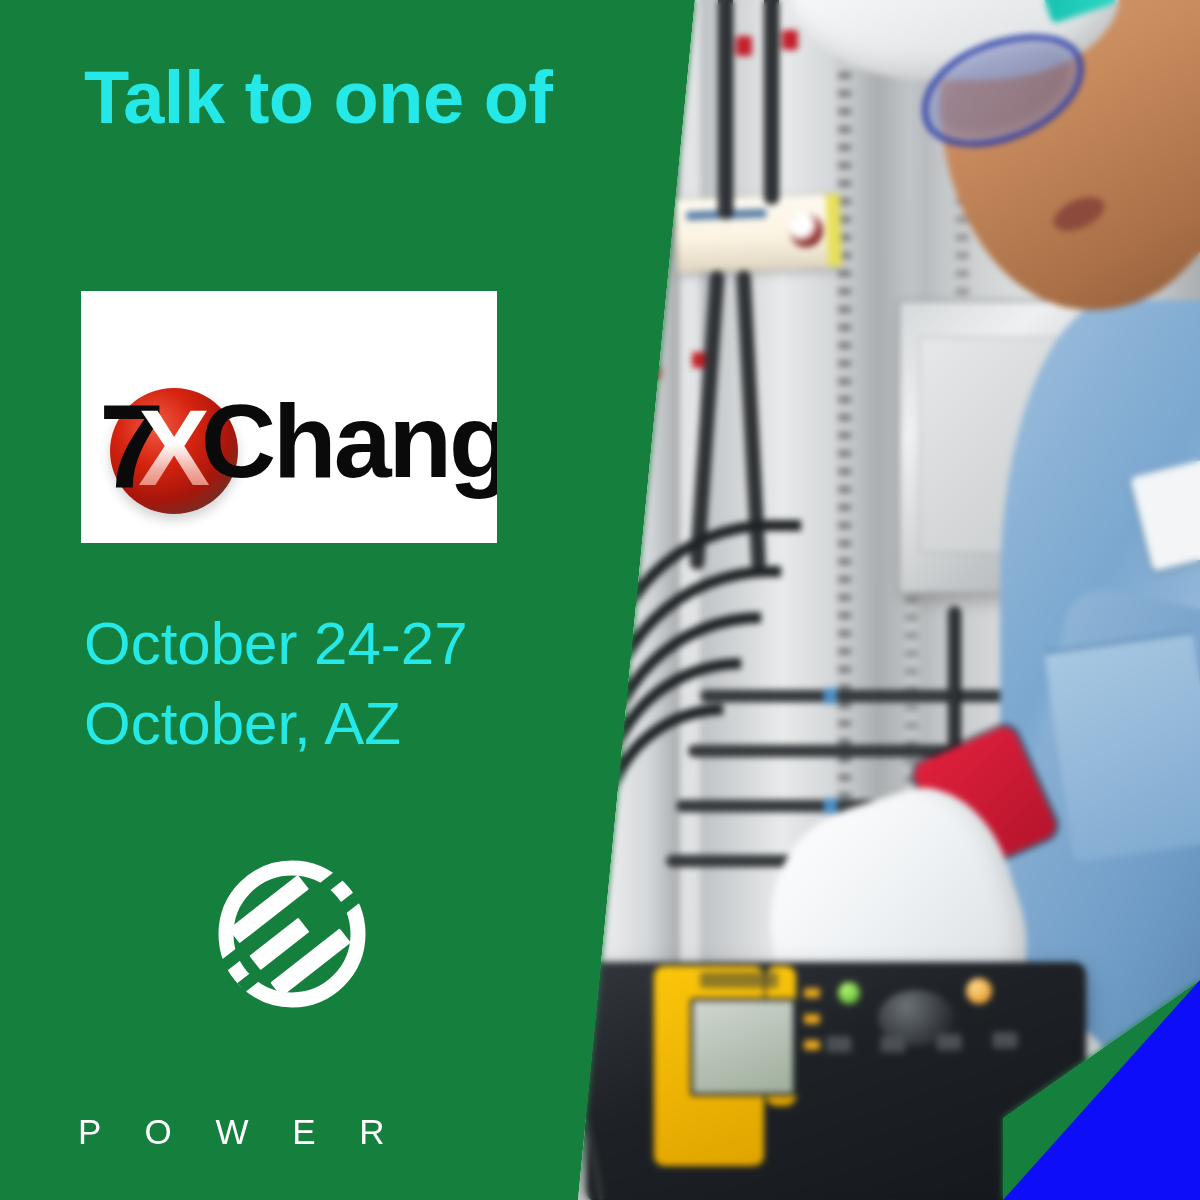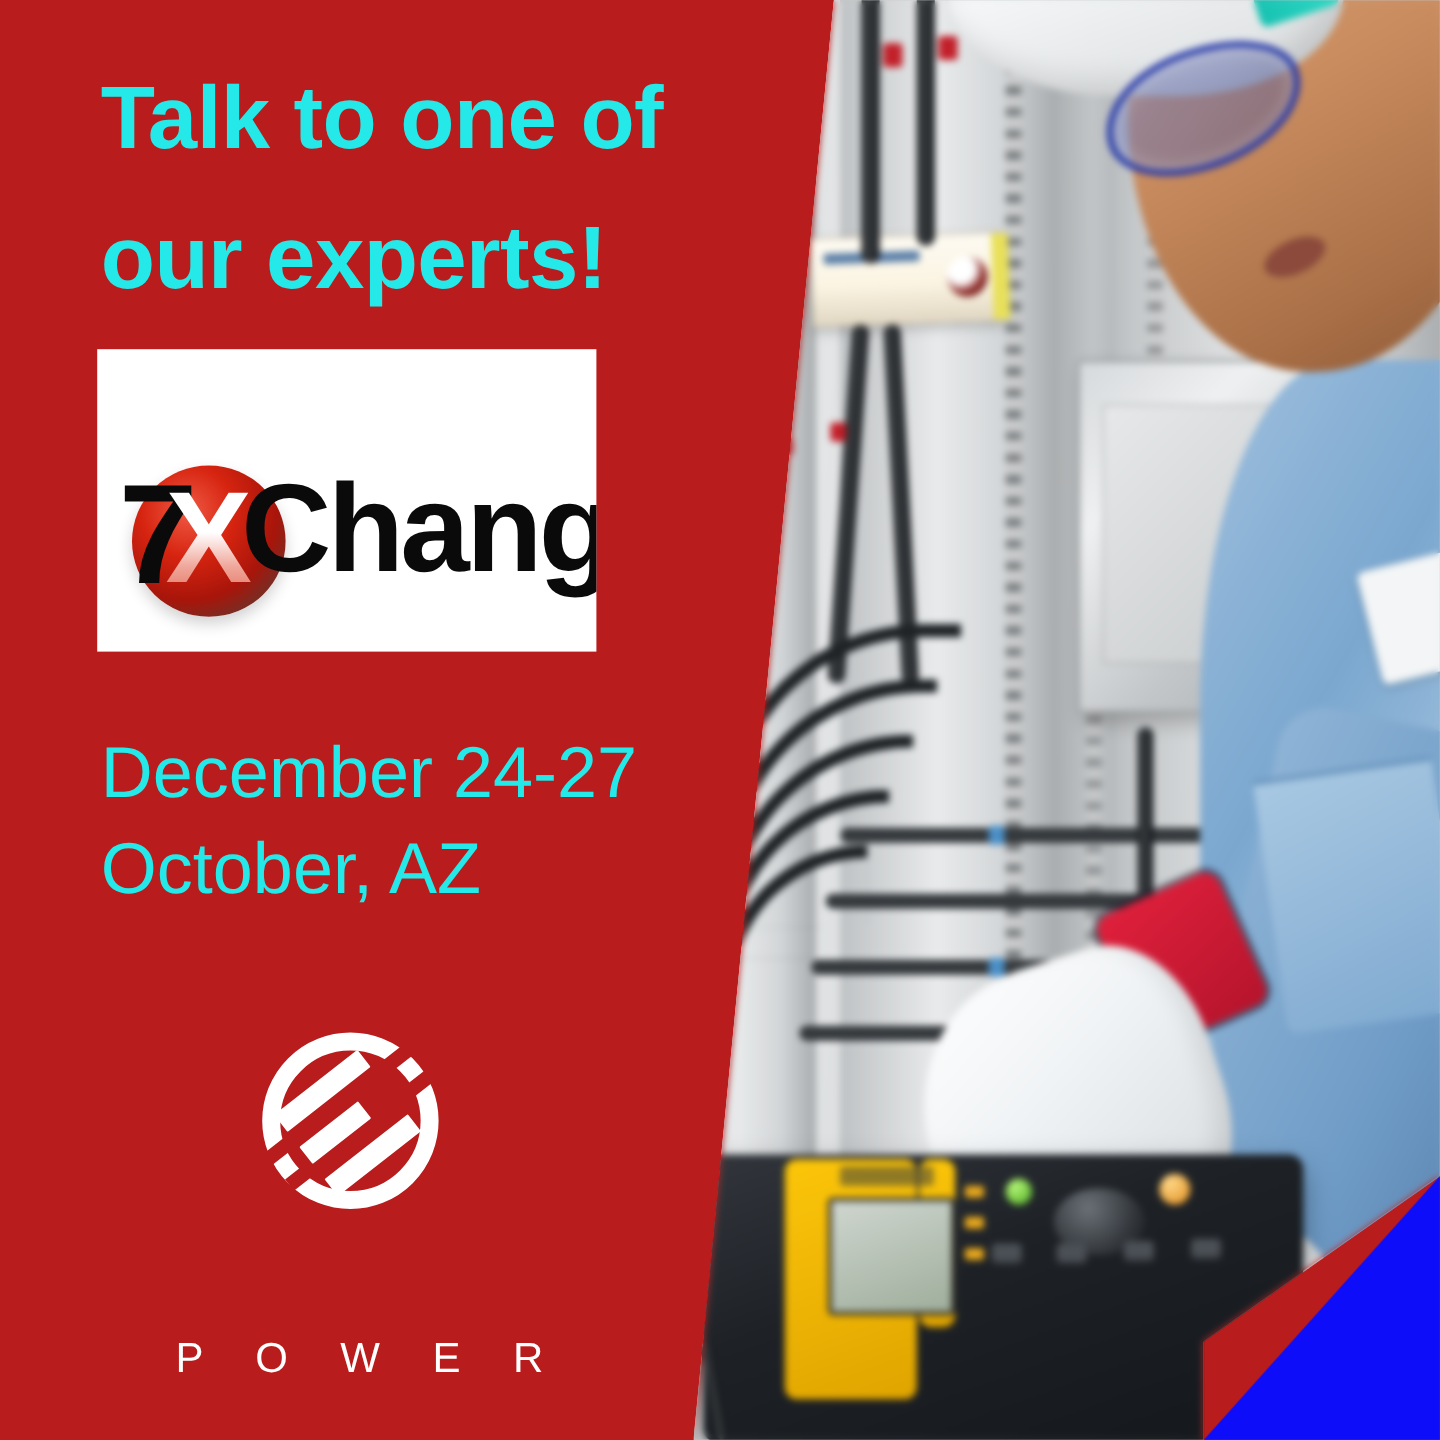--- a/index.html
+++ b/index.html
@@ -6,21 +6,21 @@
     margin: 0;
     padding: 0;
     background: #ffffff;
   }
   #canvas {
     position: relative;
     width: 1200px;
     height: 1200px;
     overflow: hidden;
     font-family: "Liberation Sans", sans-serif;
-    background: #b91c1c;
+    background: #15803d;
   }
 
   
   .photo-panel {
     position: absolute;
     inset: 0;
     clip-path: polygon(695px 0px, 1200px 0px, 1200px 980px, 1003px 1118px, 1003px 1200px, 578px 1200px);
     overflow: hidden;
     background: #c9cbcc;
   }
@@ -291,21 +291,21 @@
   .ep-tm{
     font-size:24px;
     font-weight:700;
     vertical-align:super;
     letter-spacing:0;
   }
   .ep-sub{
     position:absolute;
     left:78px; top:1112px;
     width:460px;
-    text-align:center;
+    text-align:left;
     color:#ffffff;
     font-size:35px;
     font-weight:300;
     letter-spacing:17px;
   }
 </style>
 </head>
 <body>
 
 <div id="canvas">
@@ -395,33 +395,32 @@
       <div class="inst-btn" style="left:992px; top:1032px; width:26px; height:18px;"></div>
       <div class="cable" style="left:590px; top:1120px; width:10px; height:80px; transform:rotate(-10deg);"></div>
     </div>
     <div class="photo-blur-overlay"></div>
   </div>
 
   <div class="corner-triangle"></div>
 
   <div class="headline">
     <div>Talk to one of</div>
-    <div>our experts!</div>
   </div>
 
   <div class="logo-card">
 
     <div class="lc-sphere"></div>
     <div class="lc-7">7</div>
     <div class="lc-x">X</div>
     <div class="lc-change">Change</div>
   </div>
 
   <div class="datetext">
-    <div>December 24-27</div>
+    <div>October 24-27</div>
     <div>October, AZ</div>
   </div>
 
   <div class="ep-mark">
     <svg viewBox="0 0 175 158" width="175" height="158" aria-hidden="true">
       <defs>
         <mask id="barmask">
           <rect x="0" y="0" width="175" height="158" fill="#fff"></rect>
           <g transform="rotate(-38 87 79)">
             <rect x="14" y="56" width="150" height="12" fill="#000"></rect>

